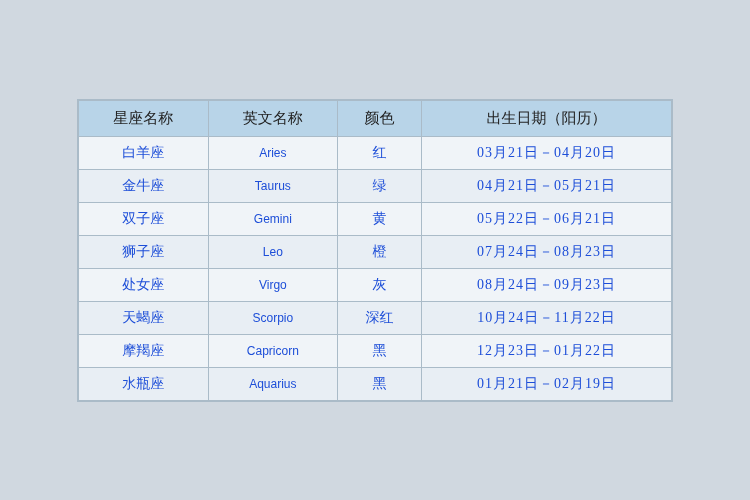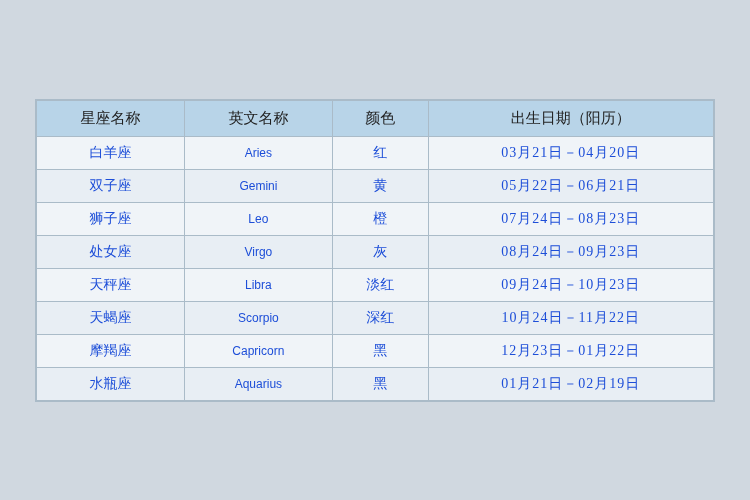--- a/index.html
+++ b/index.html
@@ -14,21 +14,21 @@
       background-color: #d0d8e0;
       display: flex;
       align-items: center;
       justify-content: center;
       font-family: "SimSun", "宋体", serif;
     }
 
     .table-container {
       background-color: #e8eef4;
       border: 1px solid #aabbc8;
-      width: 680px;
+      width: 596px;
     }
 
     table {
       width: 100%;
       border-collapse: collapse;
     }
 
     thead tr {
       background-color: #b8d4e8;
     }
@@ -82,42 +82,42 @@
       </tr>
     </thead>
     <tbody id="table-body">
     <tr>
           <td>白羊座</td>
           <td>Aries</td>
           <td>红</td>
           <td>03月21日－04月20日</td>
         </tr>
         <tr>
+          <td>金牛座</td>
+          <td>Taurus</td>
+          <td>绿</td>
+          <td>04月21日－05月21日</td>
+        </tr>
+        <tr>
           <td>双子座</td>
           <td>Gemini</td>
           <td>黄</td>
           <td>05月22日－06月21日</td>
         </tr>
         <tr>
           <td>狮子座</td>
           <td>Leo</td>
           <td>橙</td>
           <td>07月24日－08月23日</td>
         </tr>
         <tr>
           <td>处女座</td>
           <td>Virgo</td>
           <td>灰</td>
           <td>08月24日－09月23日</td>
-        </tr>
-        <tr>
-          <td>天秤座</td>
-          <td>Libra</td>
-          <td>淡红</td>
-          <td>09月24日－10月23日</td>
         </tr>
         <tr>
           <td>天蝎座</td>
           <td>Scorpio</td>
           <td>深红</td>
           <td>10月24日－11月22日</td>
         </tr>
         <tr>
           <td>摩羯座</td>
           <td>Capricorn</td>

